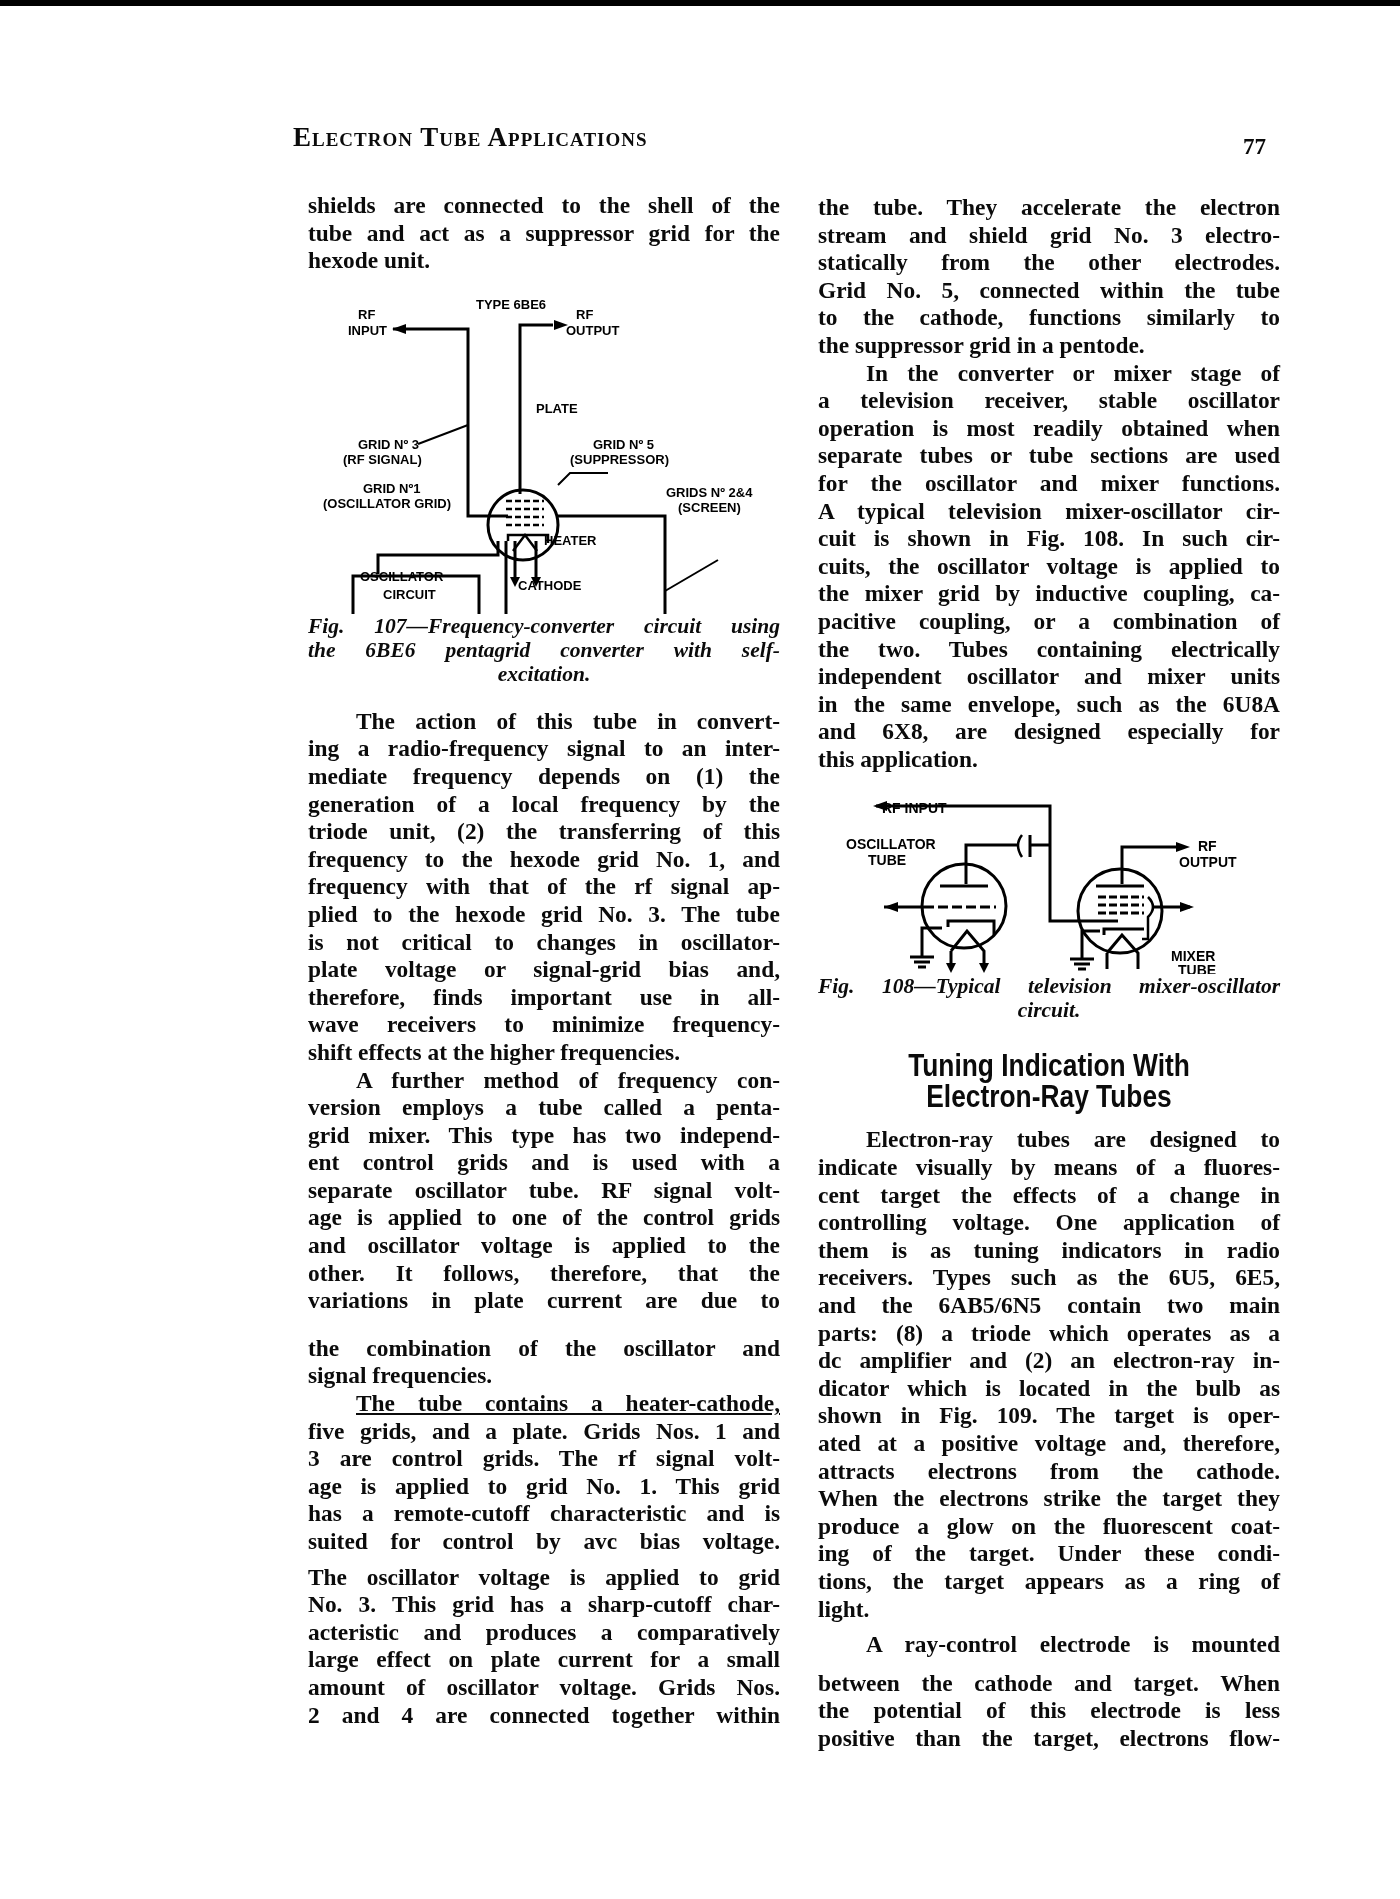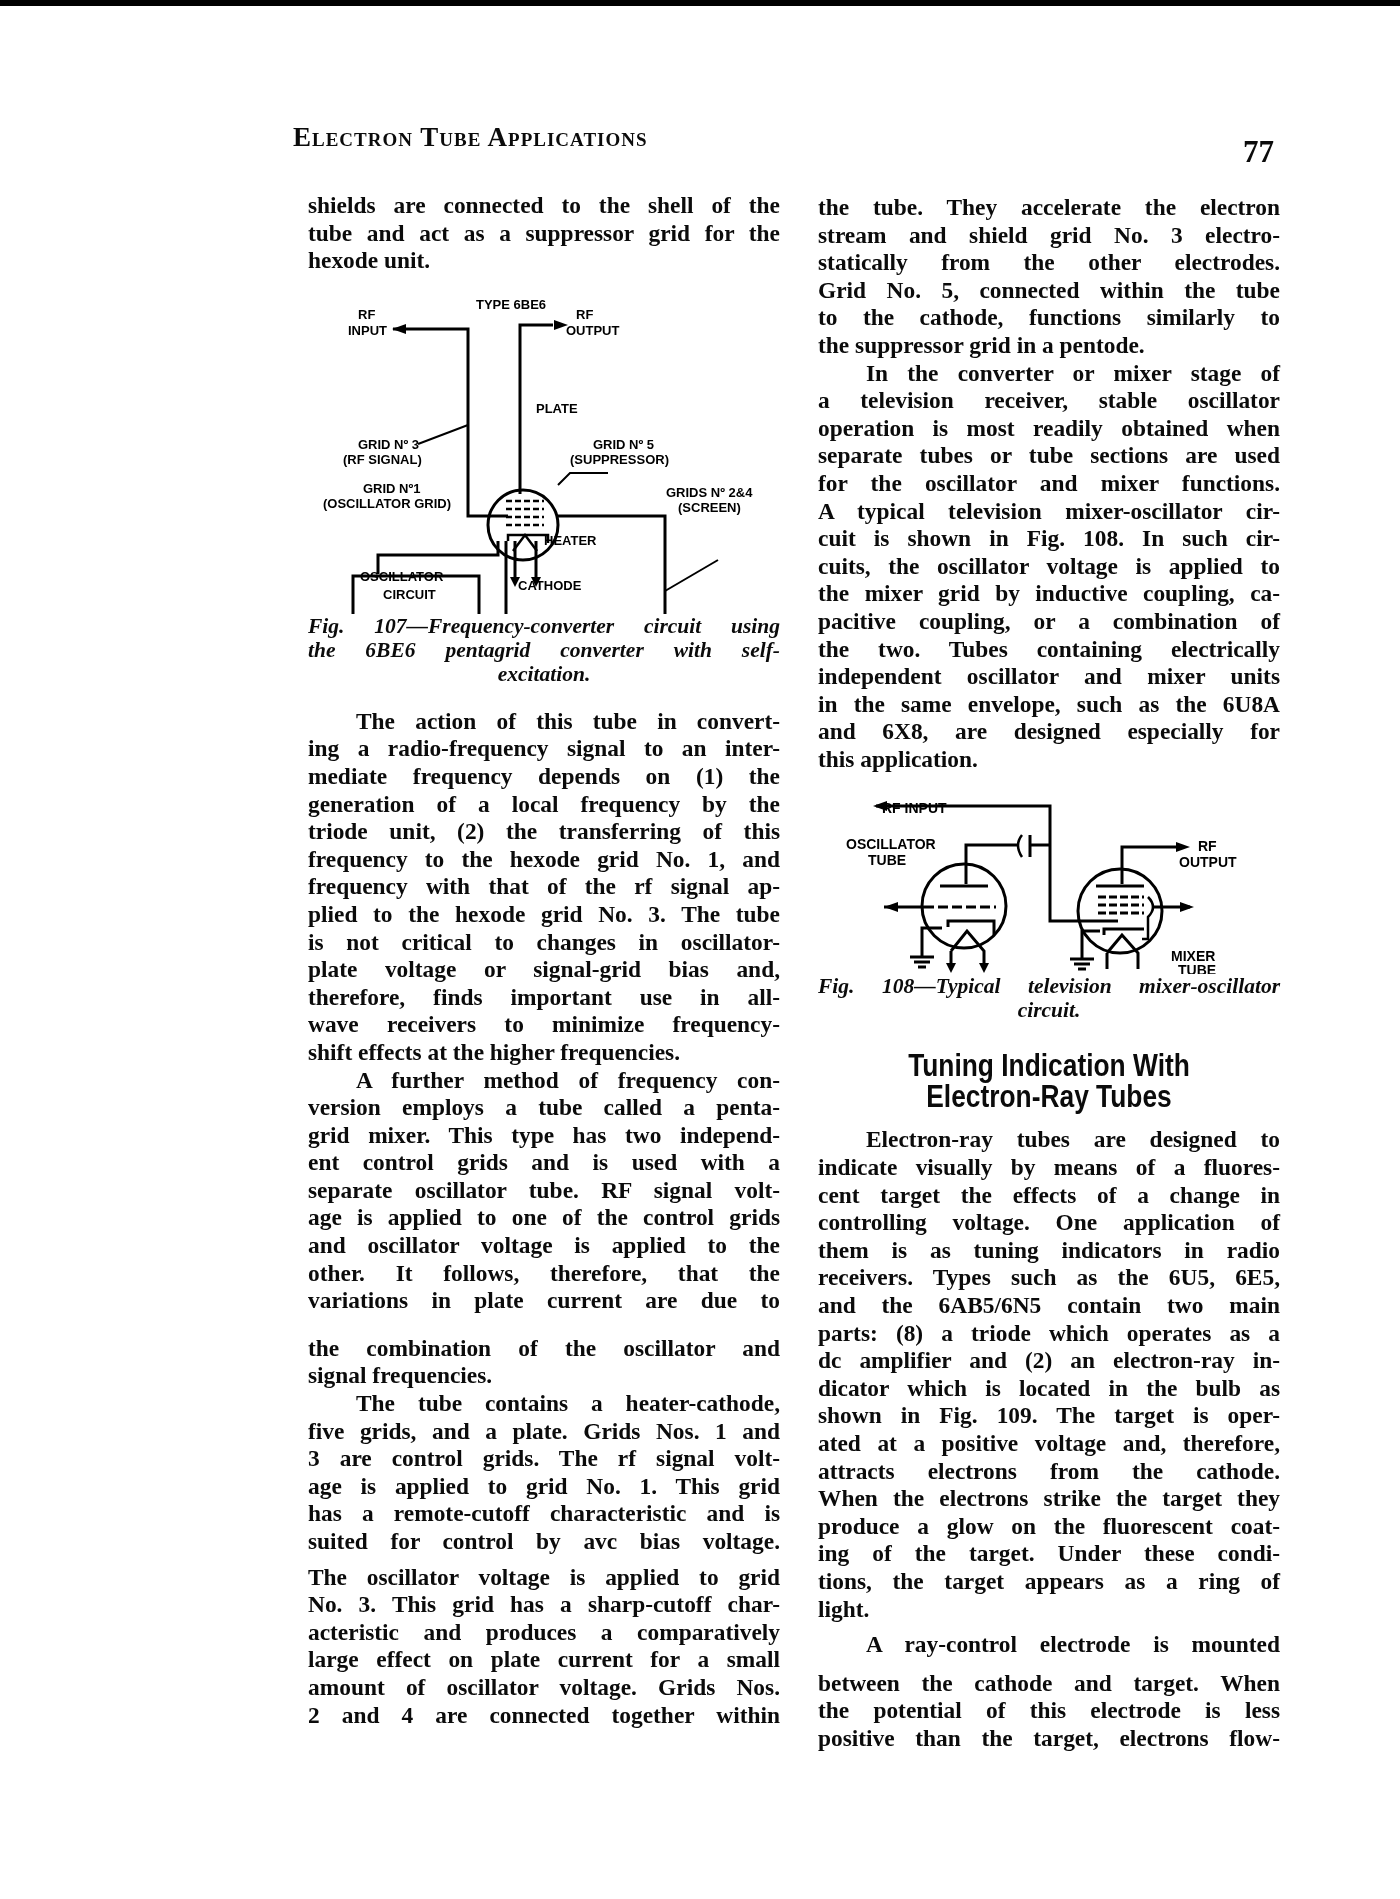--- a/index.html
+++ b/index.html
@@ -1,21 +1,21 @@
 <!DOCTYPE html>
 <html><head>
 <meta charset="utf-8">
 <style>
   html,body{margin:0;padding:0;background:#ffffff;}
   body{width:1400px;height:1899px;position:relative;overflow:hidden;color:#0b0b0b;
        font-family:"Liberation Serif","DejaVu Serif",serif;}
   .top-rule{position:absolute;left:0;top:0;width:1400px;height:6px;background:#000;}
   .running-head{position:absolute;left:293px;top:122px;font-size:27px;font-weight:bold;
        letter-spacing:1px;font-variant:small-caps;}
-  .page-number{position:absolute;left:1243px;top:134px;font-size:31px;font-weight:bold;}
+  .page-number{position:absolute;left:1243px;top:134px;font-size:23px;font-weight:bold;}
   .col{position:absolute;font-size:23.4px;line-height:27.6px;font-weight:bold;text-align:justify;
        hyphens:manual;}
   .col-left{left:308px;top:192px;width:472px;}
   .col-right{left:818px;top:194px;width:462px;}
   .col p{margin:0;}
   .line{display:block;text-align:justify;text-align-last:justify;white-space:nowrap;}
   .line.last{text-align-last:left;}
   .figure{position:relative;}
   .caption{font-style:italic;font-weight:bold;font-size:21.5px;line-height:24px;text-align:justify;}
   .caption .line{text-align-last:justify;}
@@ -134,21 +134,21 @@
       <span class="line" style="white-space: normal;">ent control grids and is used with a</span>
       <span class="line" style="white-space: normal;">separate oscillator tube. RF signal volt-</span>
       <span class="line" style="white-space: normal;">age is applied to one of the control grids</span>
       <span class="line" style="white-space: normal;">and oscillator voltage is applied to the</span>
       <span class="line" style="white-space: normal;">other. It follows, therefore, that the</span>
       <span class="line" style="white-space: normal;">variations in plate current are due to</span>
       <span class="line" style="white-space: normal; margin-top: 20px;">the combination of the oscillator and</span>
       <span class="line last" style="white-space: normal;">signal frequencies.</span>
     </p>
   <p>
-      <span class="line" style="padding-left: 48px; white-space: normal;">The tube contains a heater-cathode,</span>
+      <span class="line" style="padding-left: 48px; white-space: normal; text-decoration: underline;">The tube contains a heater-cathode,</span>
       <span class="line" style="white-space: normal;">five grids, and a plate. Grids Nos. 1 and</span>
       <span class="line" style="white-space: normal;">3 are control grids. The rf signal volt-</span>
       <span class="line" style="white-space: normal;">age is applied to grid No. 1. This grid</span>
       <span class="line" style="white-space: normal;">has a remote-cutoff characteristic and is</span>
       <span class="line" style="white-space: normal;">suited for control by avc bias voltage.</span>
       <span class="line" style="white-space: normal; margin-top: 8px;">The oscillator voltage is applied to grid</span>
       <span class="line" style="white-space: normal;">No. 3. This grid has a sharp-cutoff char-</span>
       <span class="line" style="white-space: normal;">acteristic and produces a comparatively</span>
       <span class="line" style="white-space: normal;">large effect on plate current for a small</span>
       <span class="line" style="white-space: normal;">amount of oscillator voltage. Grids Nos.</span>

